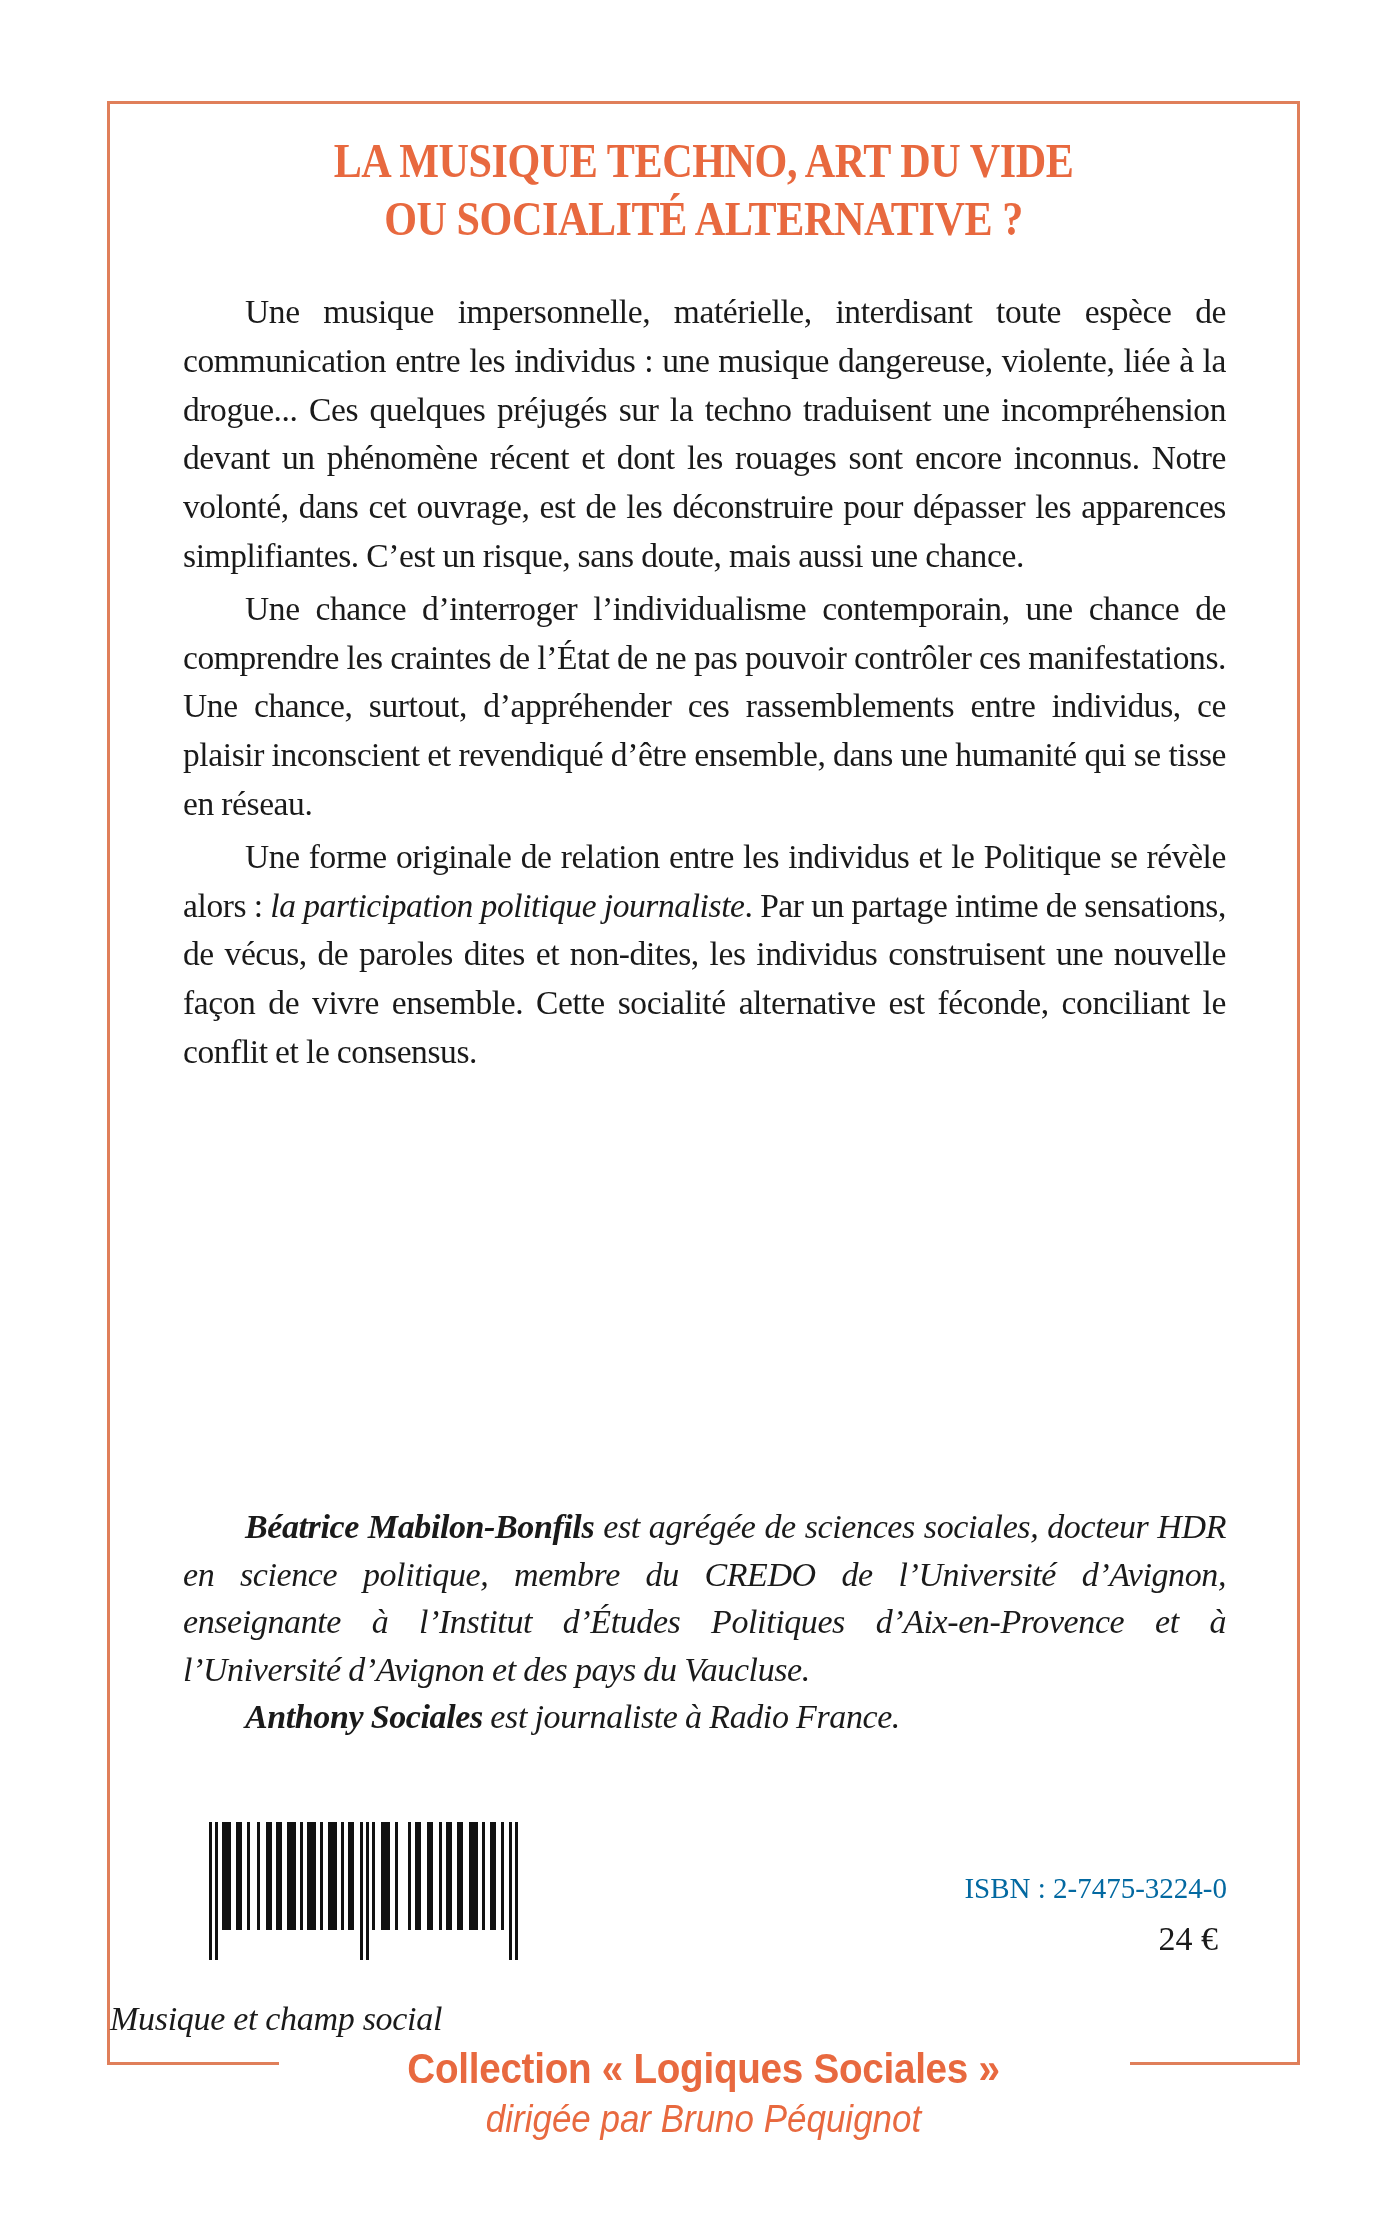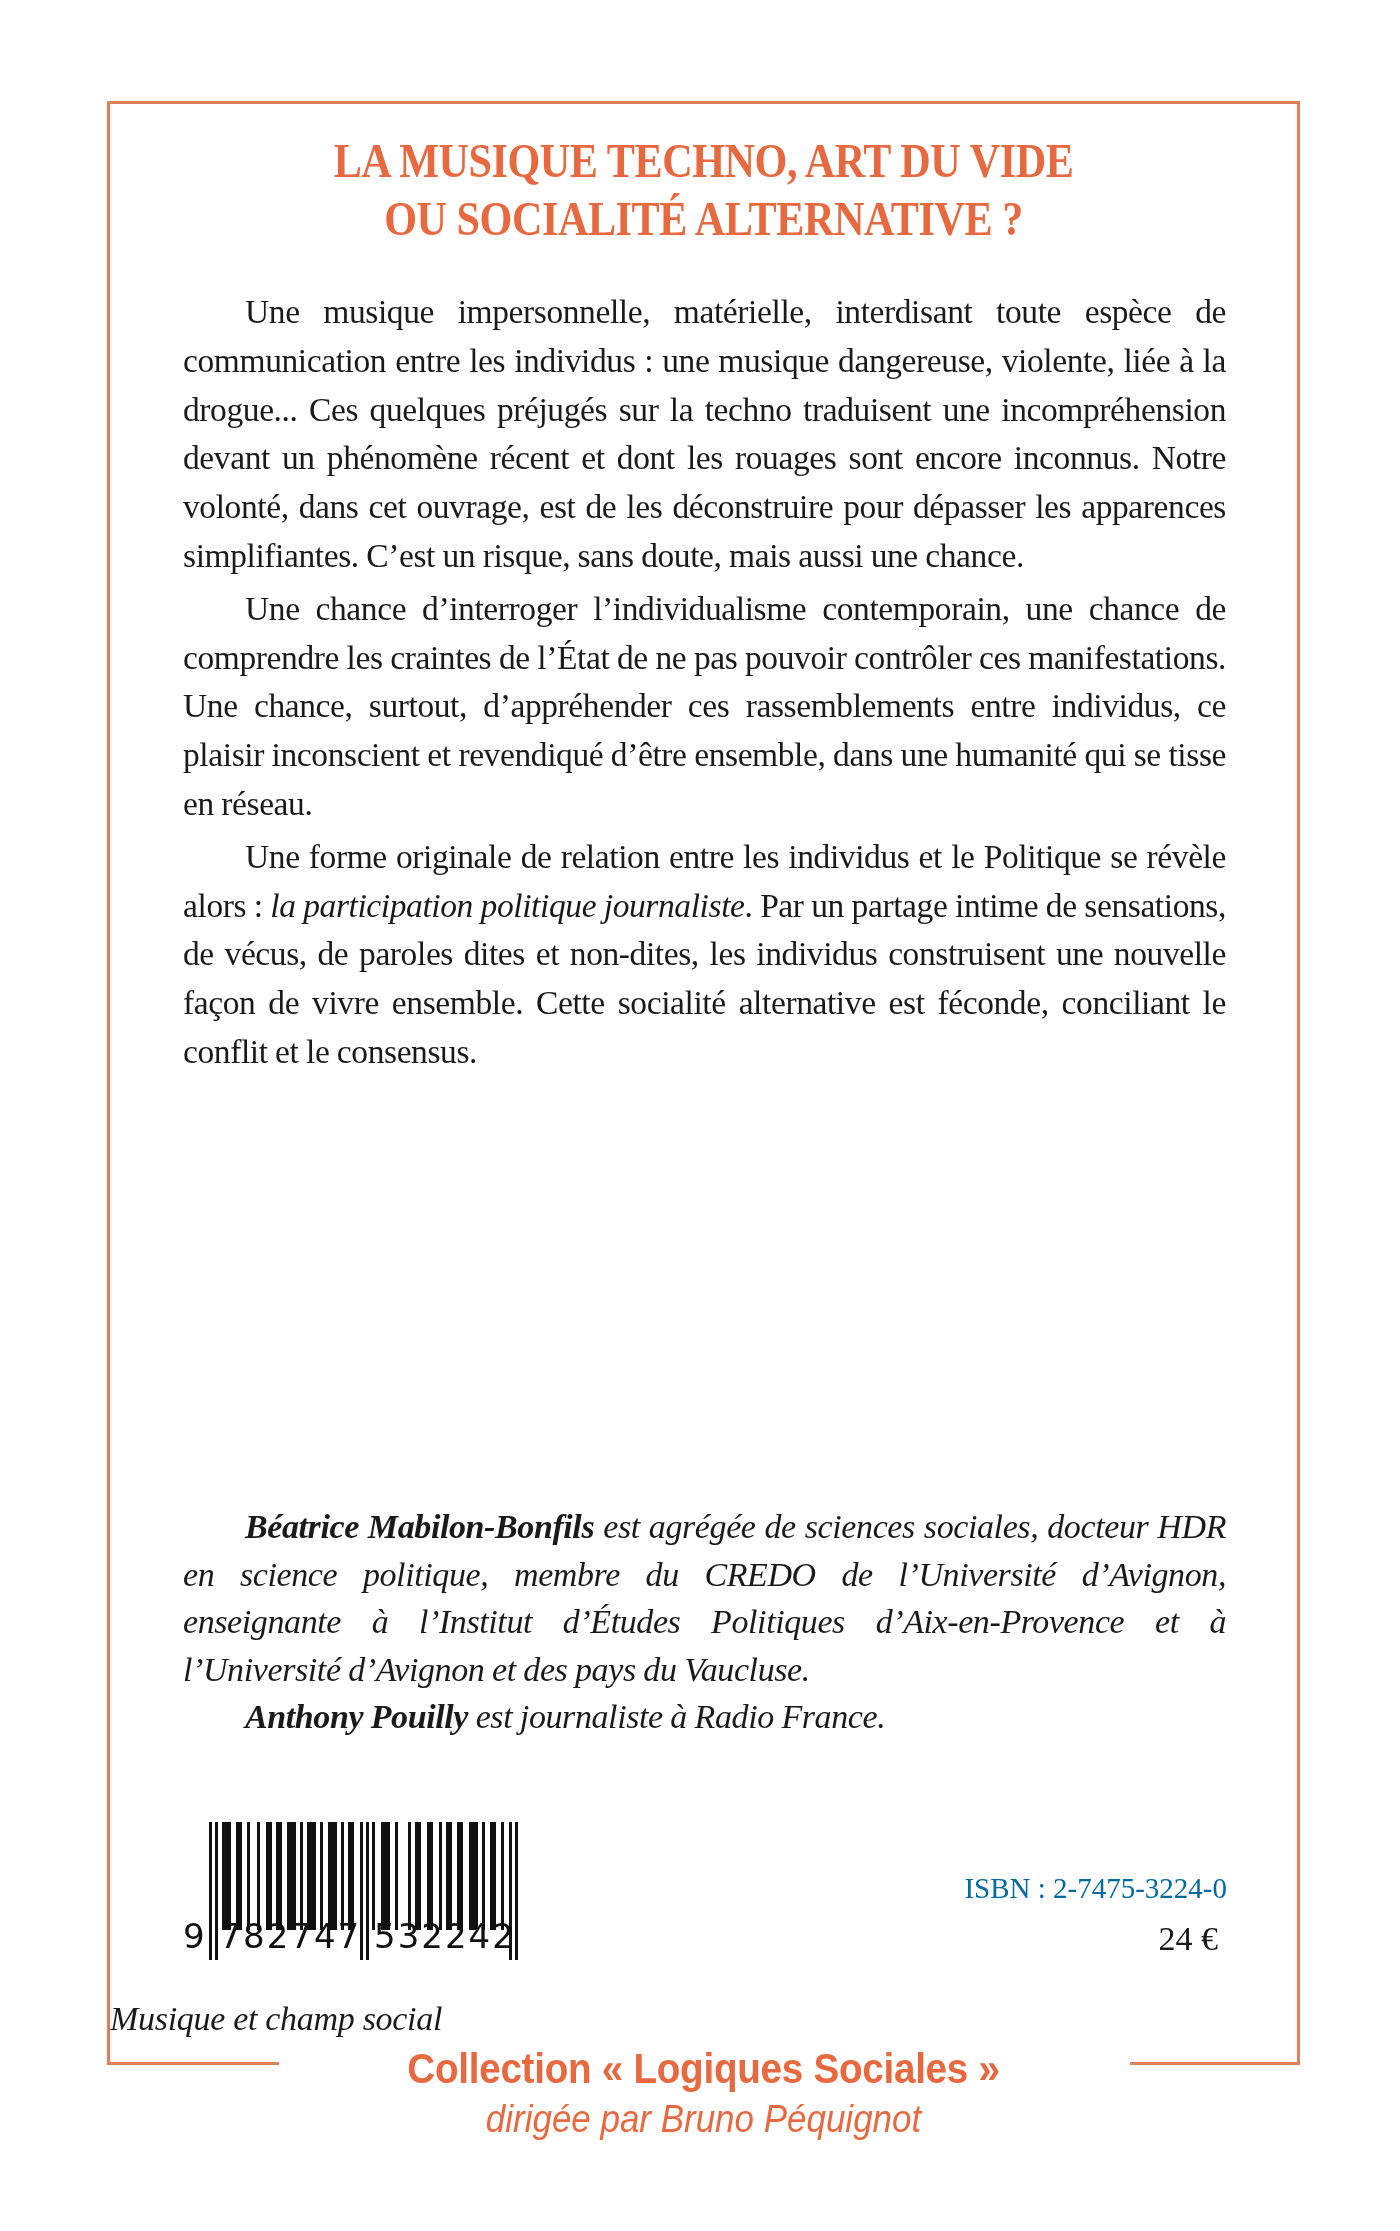--- a/index.html
+++ b/index.html
@@ -154,21 +154,21 @@
 </h1>
 
 <div class="body-text">
   <p>Une musique impersonnelle, matérielle, interdisant toute espèce de communication entre les individus : une musique dangereuse, violente, liée à la drogue... Ces quelques préjugés sur la techno traduisent une incompréhension devant un phénomène récent et dont les rouages sont encore inconnus. Notre volonté, dans cet ouvrage, est de les déconstruire pour dépasser les apparences simplifiantes. C’est un risque, sans doute, mais aussi une chance.</p>
   <p>Une chance d’interroger l’individualisme contemporain, une chance de comprendre les craintes de l’État de ne pas pouvoir contrôler ces manifestations. Une chance, surtout, d’appréhender ces rassemblements entre individus, ce plaisir inconscient et revendiqué d’être ensemble, dans une humanité qui se tisse en réseau.</p>
   <p><span>Une forme originale de relation entre les individus et le Politique se révèle alors : </span><em>la participation politique journaliste</em><span>. Par un partage intime de sensations, de vécus, de paroles dites et non-dites, les individus construisent une nouvelle façon de vivre ensemble. Cette socialité alternative est féconde, conciliant le conflit et le consensus.</span></p>
 </div>
 
 <div class="authors">
   <p><span class="name">Béatrice Mabilon-Bonfils</span><span> est agrégée de sciences sociales, docteur HDR en science politique, membre du CREDO de l’Université d’Avignon, enseignante à l’Institut d’Études Politiques d’Aix-en-Provence et à l’Université d’Avignon et des pays du Vaucluse.</span></p>
-  <p><span class="name">Anthony Pouilly</span><span> est journaliste à Radio France.</span></p>
+  <p><span class="name">Anthony Sociales</span><span> est journaliste à Radio France.</span></p>
 </div>
 
 <div class="barcode">
   <svg width="360" height="138" viewBox="0 0 360 138" xmlns="http://www.w3.org/2000/svg">
     <g fill="#111">
 
       <rect x="26" y="0" width="3" height="138"></rect>
       <rect x="32" y="0" width="3" height="138"></rect>
 
       <rect x="39" y="0" width="9" height="108"></rect>
@@ -199,21 +199,20 @@
       <rect x="274" y="0" width="6" height="108"></rect>
       <rect x="286" y="0" width="9" height="108"></rect>
       <rect x="299" y="0" width="3" height="108"></rect>
       <rect x="307" y="0" width="6" height="108"></rect>
       <rect x="318" y="0" width="3" height="108"></rect>
 
       <rect x="326" y="0" width="3" height="138"></rect>
       <rect x="332" y="0" width="3" height="138"></rect>
     </g>
   </svg>
-  <div class="barcode-digits">9 782747 532242</div>
 </div>
 
 <div class="isbn">ISBN : 2-7475-3224-0</div>
 <div class="price">24 €</div>
 
 <div class="series">Musique et champ social</div>
 <div class="collection">Collection « Logiques Sociales »</div>
 <div class="director">dirigée par Bruno Péquignot</div>
 
 </body></html>

